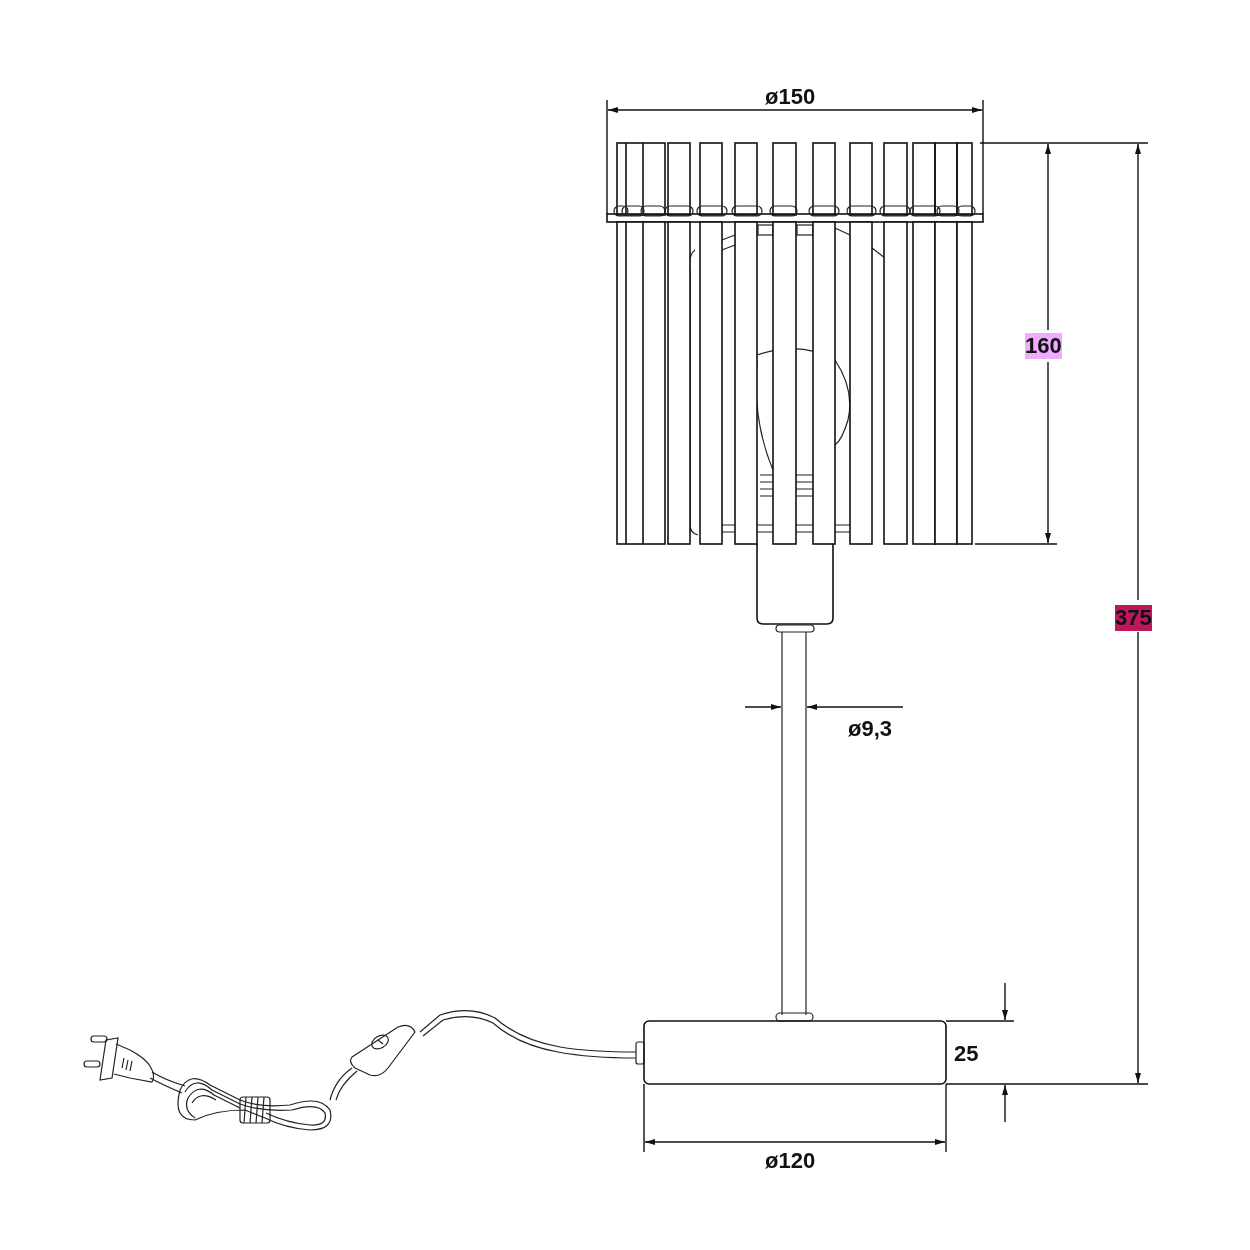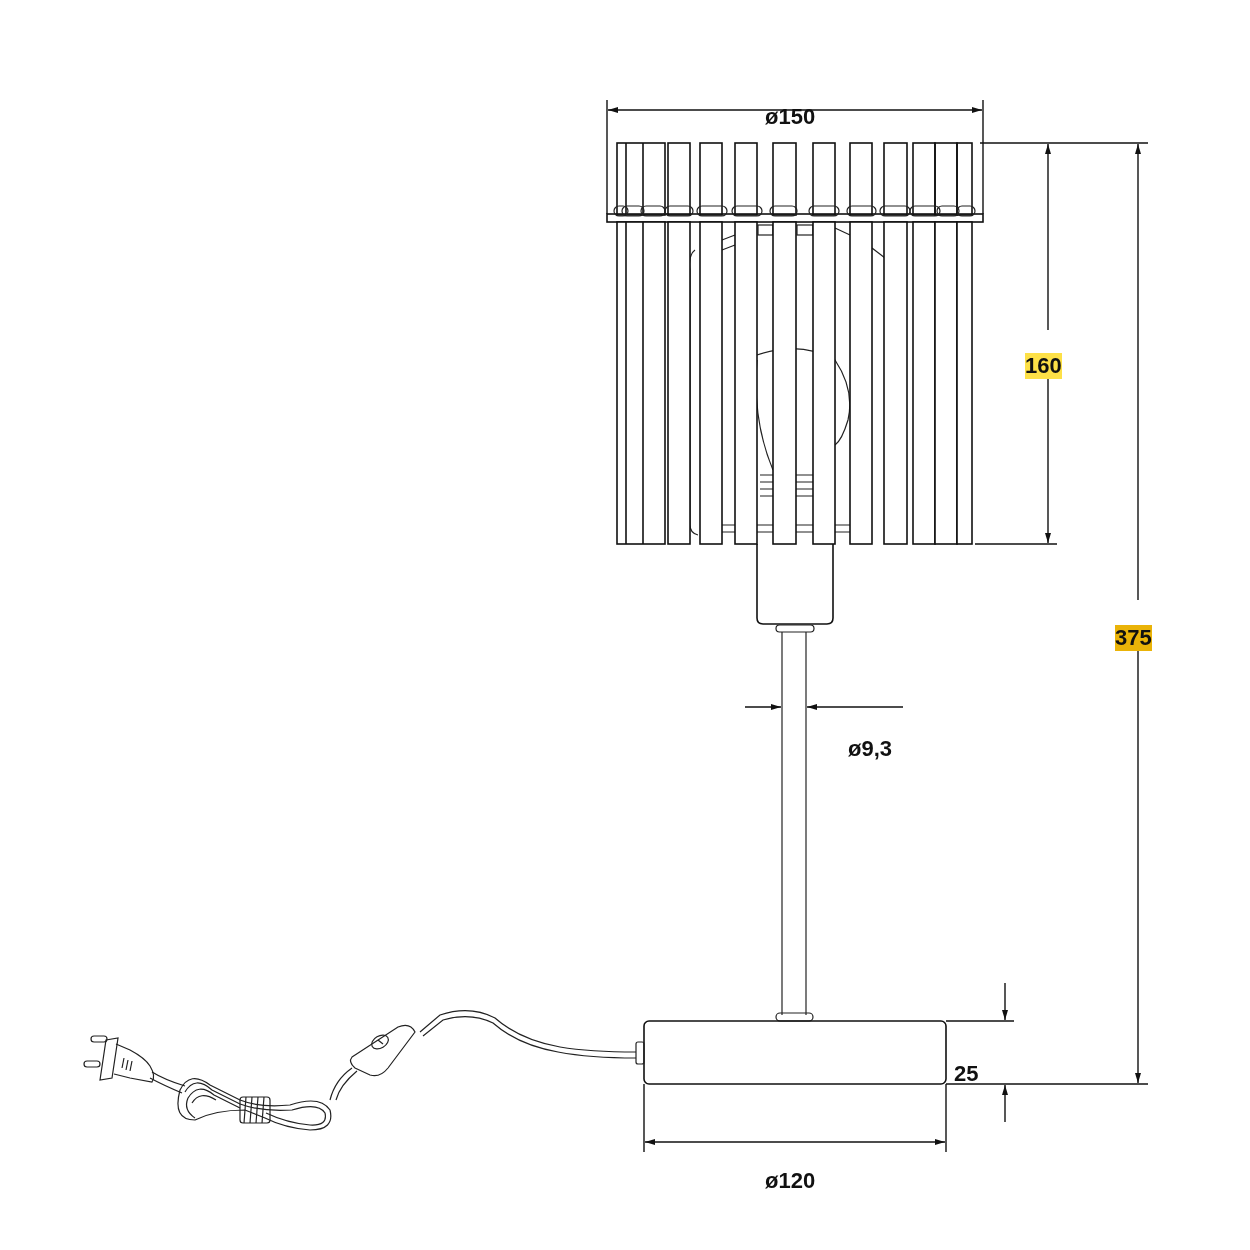--- a/index.html
+++ b/index.html
@@ -1,21 +1,21 @@
 <!DOCTYPE html>
 <html><head>
 <meta charset="utf-8">
 <style>
   html, body { margin: 0; padding: 0; background: #ffffff; }
   body { width: 1250px; height: 1250px; position: relative; overflow: hidden; }
   svg { position: absolute; left: 0; top: 0; }
   .ln { stroke: #111; stroke-width: 1.6; fill: none; }
   .thin { stroke: #222; stroke-width: 1.2; fill: none; }
   .dim { stroke: #111; stroke-width: 1.4; fill: none; }
-  .lbl { position: absolute; font-family: "Liberation Sans", sans-serif; font-weight: bold; font-size: 22px; color: #111; white-space: nowrap; margin-top: 20px; }
+  .lbl { position: absolute; font-family: "Liberation Sans", sans-serif; font-weight: bold; font-size: 22px; color: #111; white-space: nowrap; }
 </style>
 </head>
 <body>
 
 <svg width="1250" height="1250" viewBox="0 0 1250 1250">
   <defs>
     <marker id="arr" viewBox="0 0 10 10" refX="10" refY="5" markerWidth="14" markerHeight="10" orient="auto-start-reverse" markerUnits="userSpaceOnUse">
       <path d="M0,2 L10,5 L0,8 Z" fill="#111"></path>
     </marker>
   </defs>
@@ -171,17 +171,17 @@
     <line x1="1005" y1="1122" x2="1005" y2="1085" marker-end="url(#arr)"></line>
   </g>
   <g class="dim">
     <line x1="644" y1="1084" x2="644" y2="1152"></line>
     <line x1="946" y1="1084" x2="946" y2="1152"></line>
     <line x1="645" y1="1142" x2="945" y2="1142" marker-start="url(#arr)" marker-end="url(#arr)"></line>
   </g>
 </svg>
 
 <div class="lbl" style="left:765px; top:84px;">ø150</div>
-<div class="lbl" style="left:1025px; top:333px; background:#fde047;">160</div>
-<div class="lbl" style="left:1115px; top:605px; background:#eab308;">375</div>
+<div class="lbl" style="left:1025px; top:333px; background:#f0abfc;">160</div>
+<div class="lbl" style="left:1115px; top:605px; background:#be185d;">375</div>
 <div class="lbl" style="left:848px; top:716px;">ø9,3</div>
 <div class="lbl" style="left:954px; top:1041px;">25</div>
 <div class="lbl" style="left:765px; top:1148px;">ø120</div>
 
 </body></html>

